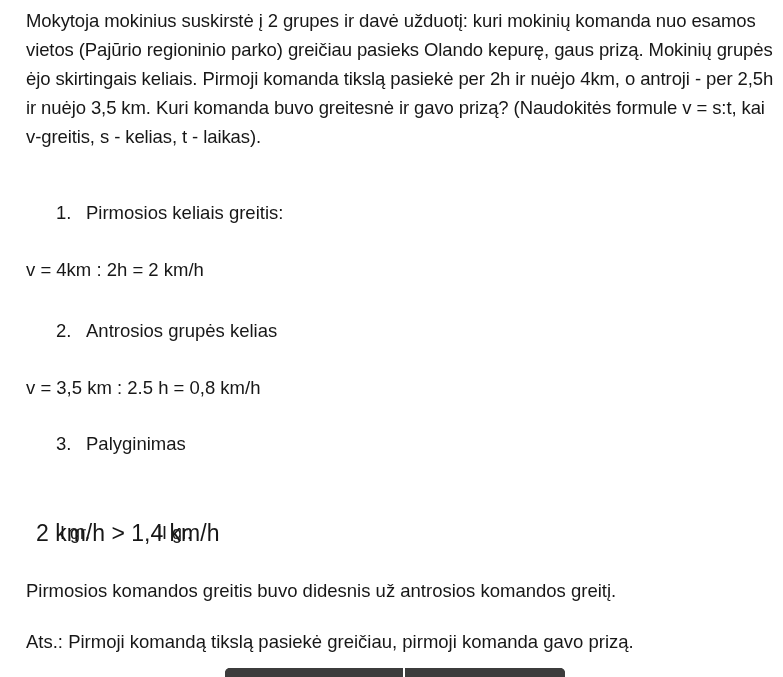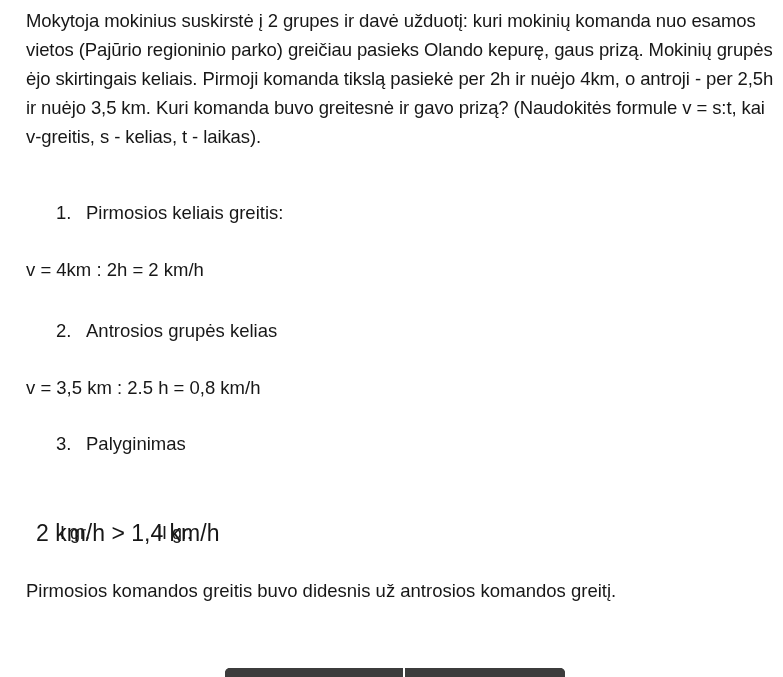--- a/index.html
+++ b/index.html
@@ -159,20 +159,21 @@
   </div>
 
   <div class="cmp-labels">
     <span>I gr.</span><span class="cmp-gap"></span><span>II gr.</span>
   </div>
 
   <div class="cmp-values">2 km/h &gt; 1,4 km/h</div>
 
   <div class="para concl">Pirmosios komandos greitis buvo didesnis už antrosios komandos greitį.</div>
 
+  <div class="para answer">Ats.: Pirmoji komandą tikslą pasiekė greičiau, pirmoji komanda gavo prizą.</div>
 
   <div class="bottom-bar">
     <div class="seg seg-left"></div>
     <div class="divider"></div>
     <div class="seg seg-right"></div>
   </div>
 
 </div>
 
 </body></html>

